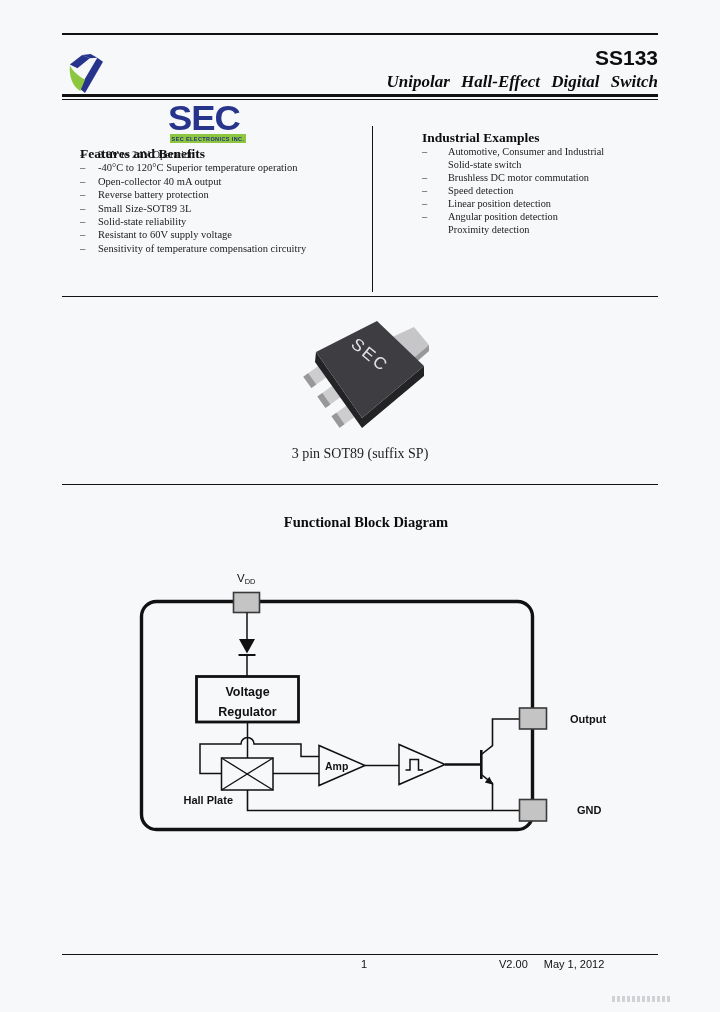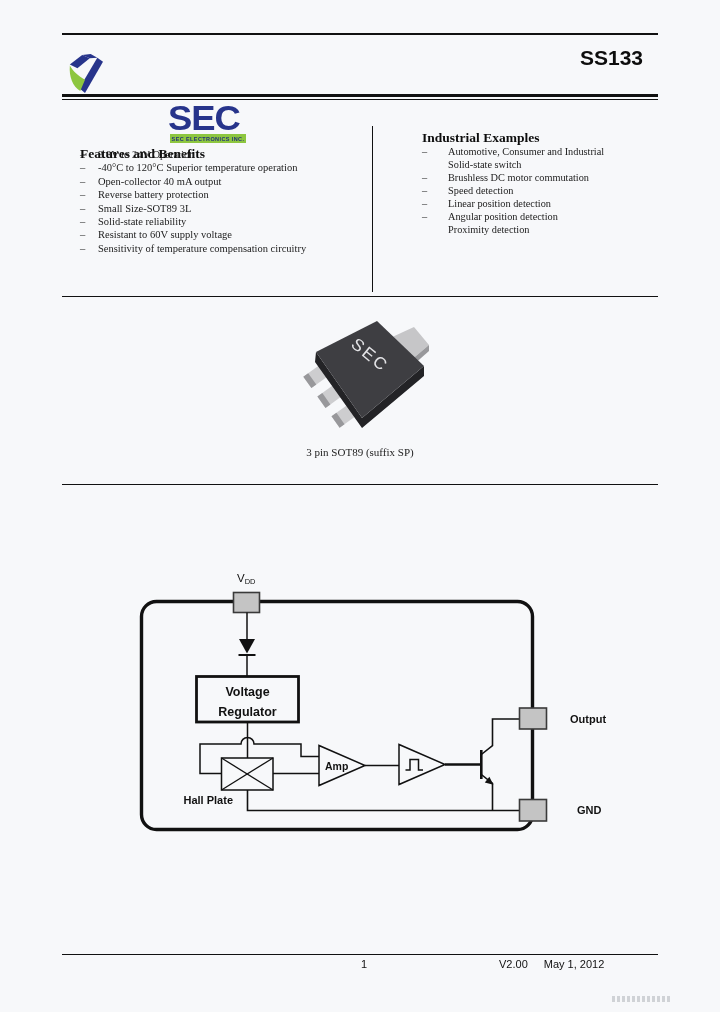--- a/index.html
+++ b/index.html
@@ -19,21 +19,21 @@
   }
   .brand-bar{
     position:absolute;left:103px;top:83px;width:76px;height:9px;
     background:#8dc63f;display:flex;align-items:center;justify-content:center;
   }
   .brand-tagline{
     font-family:"Liberation Sans",sans-serif;font-weight:bold;
     font-size:5.5px;letter-spacing:.4px;color:#223179;white-space:nowrap;
   }
   .part-number{
-    position:absolute;right:77px;top:46px;text-align:center;
+    position:absolute;right:62px;top:46px;text-align:center;
     font-family:"Liberation Sans",sans-serif;font-weight:bold;font-size:21px;color:#0d0d0d;
   }
   .subtitle{
     position:absolute;right:62px;top:72px;text-align:right;
     font-weight:bold;font-style:italic;font-size:17px;word-spacing:7px;color:#0d0d0d;
   }
   
   .section-title{
     position:absolute;font-weight:bold;font-size:13.5px;color:#0d0d0d;white-space:nowrap;
   }
@@ -42,21 +42,21 @@
   .features-list{--dashcol:18px;}
   .apps-list{--dashcol:26px;height:13px;}
   .apps-list .list-row{height:13px;line-height:13px;font-size:10.3px;}
   
   .diagram-title{
     position:absolute;left:66px;top:514px;width:600px;text-align:center;
     font-weight:bold;font-size:14.5px;color:#0d0d0d;
   }
   .pkg-caption{
     position:absolute;left:260px;top:446px;width:200px;text-align:center;
-    font-size:11px;color:#222;
+    font-size:14px;color:#222;
   }
   
   .footer-page{
     position:absolute;left:350px;top:958px;width:28px;text-align:center;
     font-family:"Liberation Sans",sans-serif;font-size:11px;color:#111;
   }
   .footer-right{
     position:absolute;left:499px;top:958px;display:flex;gap:16px;
     font-family:"Liberation Sans",sans-serif;font-size:11px;color:#111;white-space:nowrap;
   }
@@ -80,20 +80,21 @@
       <path d="M3,13 C2,25 6,35 14,40 L19,28 C12,24 6,19 3,13 Z" fill="#8dc63f"></path>
       <polygon points="16,2 24,5.5 32,5 25,1" fill="#27348b"></polygon>
     </svg>
     <div class="brand-word">SEC</div>
     <div class="brand-bar">
       <span class="brand-tagline">SEC ELECTRONICS INC.</span>
     </div>
   </div>
 
   <div class="part-number">SS133</div>
+  <div class="subtitle">Unipolar Hall-Effect Digital Switch</div>
 
   <div class="rule" style="left:62px;top:94px;width:596px;height:3px;"></div>
   <div class="rule" style="left:62px;top:99px;width:596px;height:1.2px;"></div>
 
   <div class="section-title" style="left:80px;top:146px;">Features and Benefits</div>
   <div class="list features-list" style="left:80px;top:148px;width:290px;">
     <div class="list-row">
         <span>–</span>
         <span>3.8V to 24V Operation</span>
       </div>
@@ -176,20 +177,21 @@
     <polygon points="128,45 147,29 147,35 130,50" fill="#98989b"></polygon>
 
     <polygon points="33,46 80,112 142,60 142,50 80,102 34,36" fill="#232326"></polygon>
     <polygon points="34,36 95,5 142,50 80,102" fill="#3e3e42"></polygon>
     <text transform="translate(68,30) rotate(39)" font-family="Liberation Serif, serif" font-size="17" letter-spacing="2.5" fill="#e3e3e6">SEC</text>
   </svg>
   <div class="pkg-caption">3 pin SOT89 (suffix SP)</div>
 
   <div class="rule" style="left:62px;top:484px;width:596px;height:1.2px;"></div>
 
+  <div class="diagram-title">Functional Block Diagram</div>
 
   <svg width="500" height="290" viewBox="125 558 500 290" style="position:absolute;left:125px;top:558px;">
 
     <text x="237" y="582" font-family="Liberation Serif, serif" font-size="11.5" fill="#111"><tspan>V</tspan><tspan font-size="7.5" dy="2.2">DD</tspan></text>
 
     <rect x="141.5" y="601.5" width="391" height="228" rx="15" fill="none" stroke="#111" stroke-width="3.4"></rect>
 
     <rect x="233.5" y="592.5" width="26" height="20" fill="#c4c4c4" stroke="#3a3a3a" stroke-width="1.6"></rect>
 
     <path d="M247 612.5 V 639" stroke="#111" stroke-width="1.5" fill="none"></path>

